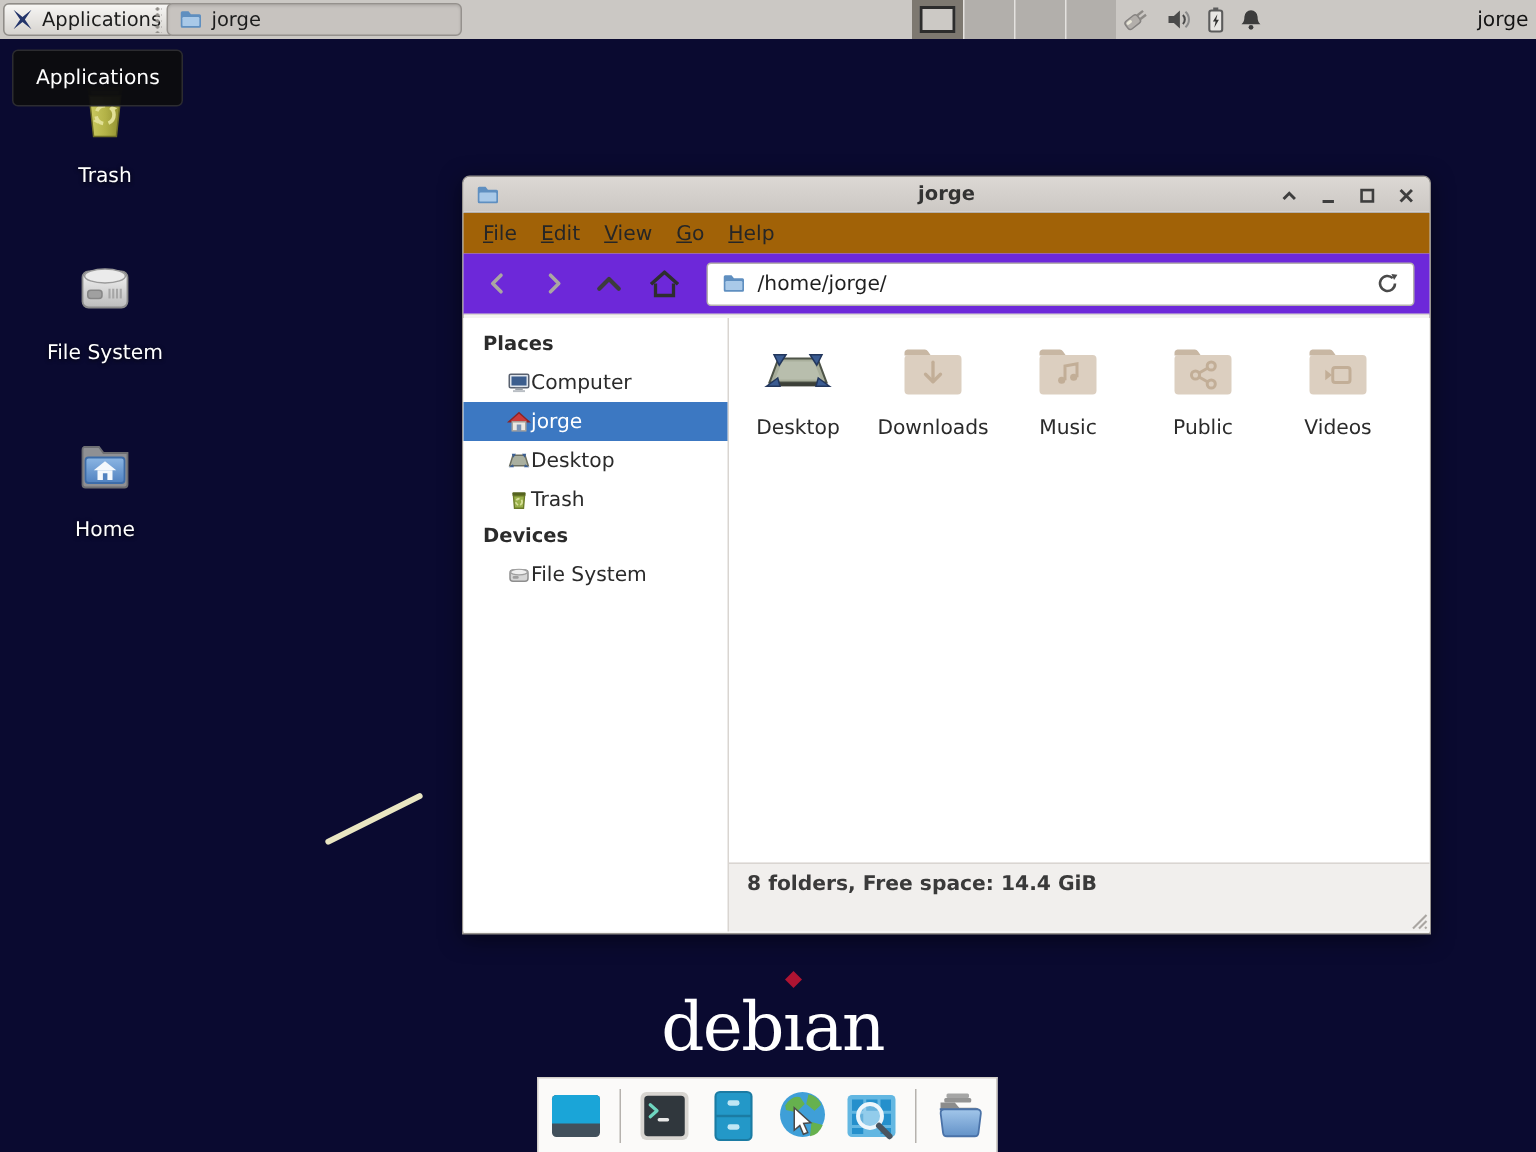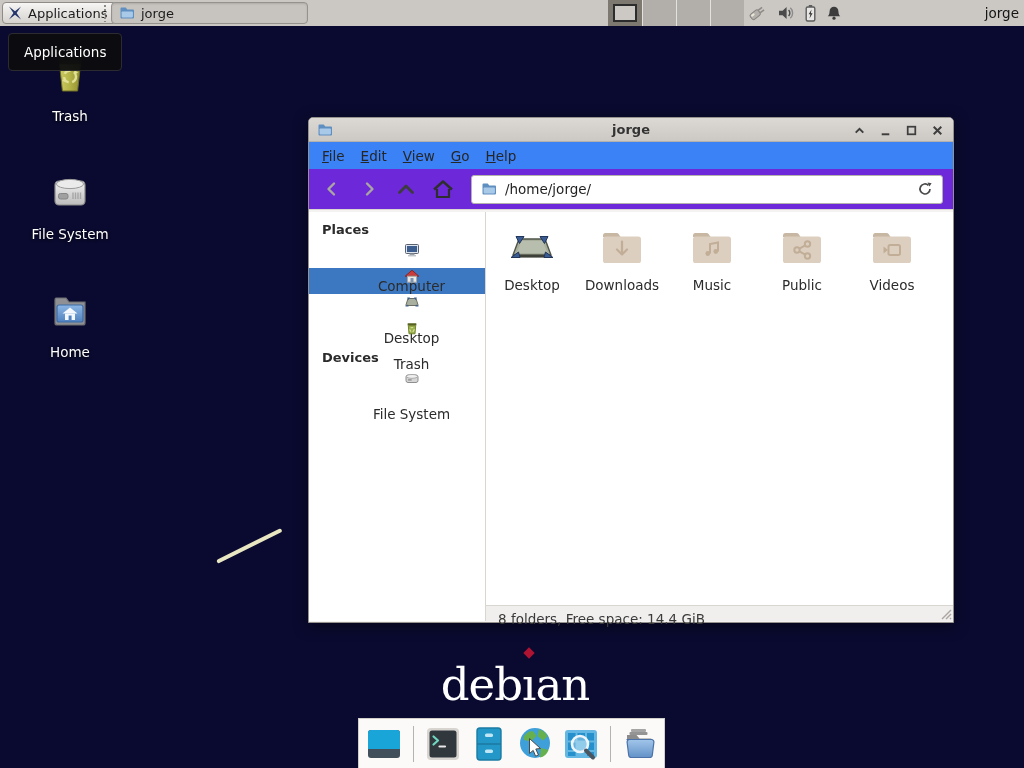--- a/index.html
+++ b/index.html
@@ -76,48 +76,48 @@
     position:relative; height:24px;
     background:linear-gradient(#dcd8d4,#ccc8c4);
     border-bottom:1px solid #b4b0ac; border-radius:4px 4px 0 0;
     display:flex; align-items:center;
   }
   .titlebar .t-icon { position:absolute; left:8px; top:4px; }
   .titlebar .t-text { flex:1; text-align:center; font-weight:bold; font-size:13px; color:#333; }
   .t-controls { position:absolute; right:9px; top:0; height:24px; display:flex; align-items:center; gap:13px; }
   .t-controls .tc { width:13px; height:13px; }
 
-  .menubar { height:27px; display:flex; align-items:center; padding-left:5px; background:#3b82f6;text-align:right; }
+  .menubar { height:27px; display:flex; align-items:center; padding-left:5px; background:#a16207;text-align:right; }
   .menubar .mi { display:inline-block; padding:4px 8px; font-size:13.5px; color:#262626; }
   .menubar .mi::first-letter { text-decoration:underline; }
 
   .toolbar { height:41px; display:flex; align-items:center; padding:0 10px; background:#6d28d9; border-bottom:1px solid #dbd7d3; }
   .nav-btn { width:26px; height:26px; display:flex; align-items:center; justify-content:center; margin-right:11px; border-radius:3px; }
   .pathbar {
     flex:1; height:29px; margin-left:4px; background:#fff;
     border:1px solid #b5b1ad; border-radius:3px;
     display:flex; align-items:center; padding:0 9px; gap:8px;
   }
   .pathbar .path { flex:1; font-size:13.5px; color:#1f1f1f; }
 
   .content { position:absolute; top:94px; left:0; right:0; bottom:1px; display:flex; background:#fff; }
   .sidebar { width:177px; background:#fff; border-right:1px solid #d9d5d1; padding-top:6px; }
   .sb-header { height:24px; line-height:24px; padding-left:13px; font-weight:bold; font-size:13px; color:#2b2b2b; }
-  .sb-row { height:26px; display:flex; align-items:center; padding-left:29px; gap:20px; font-size:13.5px; color:#2b2b2b;flex-direction:column; }
+  .sb-row { height:26px; display:flex; align-items:center; padding-left:29px; gap:0; font-size:13.5px; color:#2b2b2b; }
   .sb-row.selected { background:#3c78c2; color:#fff; }
 
   .main { flex:1; position:relative; background:#fff; }
   .grid { display:flex; flex-wrap:wrap; align-content:flex-start; padding:12px 0 0 1px; }
   .cell { width:90px; height:95px; display:flex; flex-direction:column; align-items:center; }
   .cell .lbl { margin-top:5px; font-size:13.5px; color:#2b2b2b; text-align:center; }
 
   .statusbar {
-    position:absolute; left:0; right:0; bottom:0; height:16px;
+    position:absolute; left:0; right:0; bottom:0; height:46px;
     background:#f1efed; border-top:1px solid #d9d5d1;
-    line-height:27px; padding-left:12px; font-size:13.5px; color:#3a3a3a;
+    line-height:27px; padding-left:12px; font-size:13.5px; color:#3a3a3a;font-weight:bold;
   }
   .grip { position:absolute; right:1px; bottom:1px; }
 
   
   .brand {
     position:absolute; left:400px; top:658px; width:230px; text-align:center;
     font-family:"DejaVu Serif","Liberation Serif",serif;
     font-size:45px; color:#fff; letter-spacing:-1px;
   }
   .brand .iwrap { position:relative; display:inline-block; }

